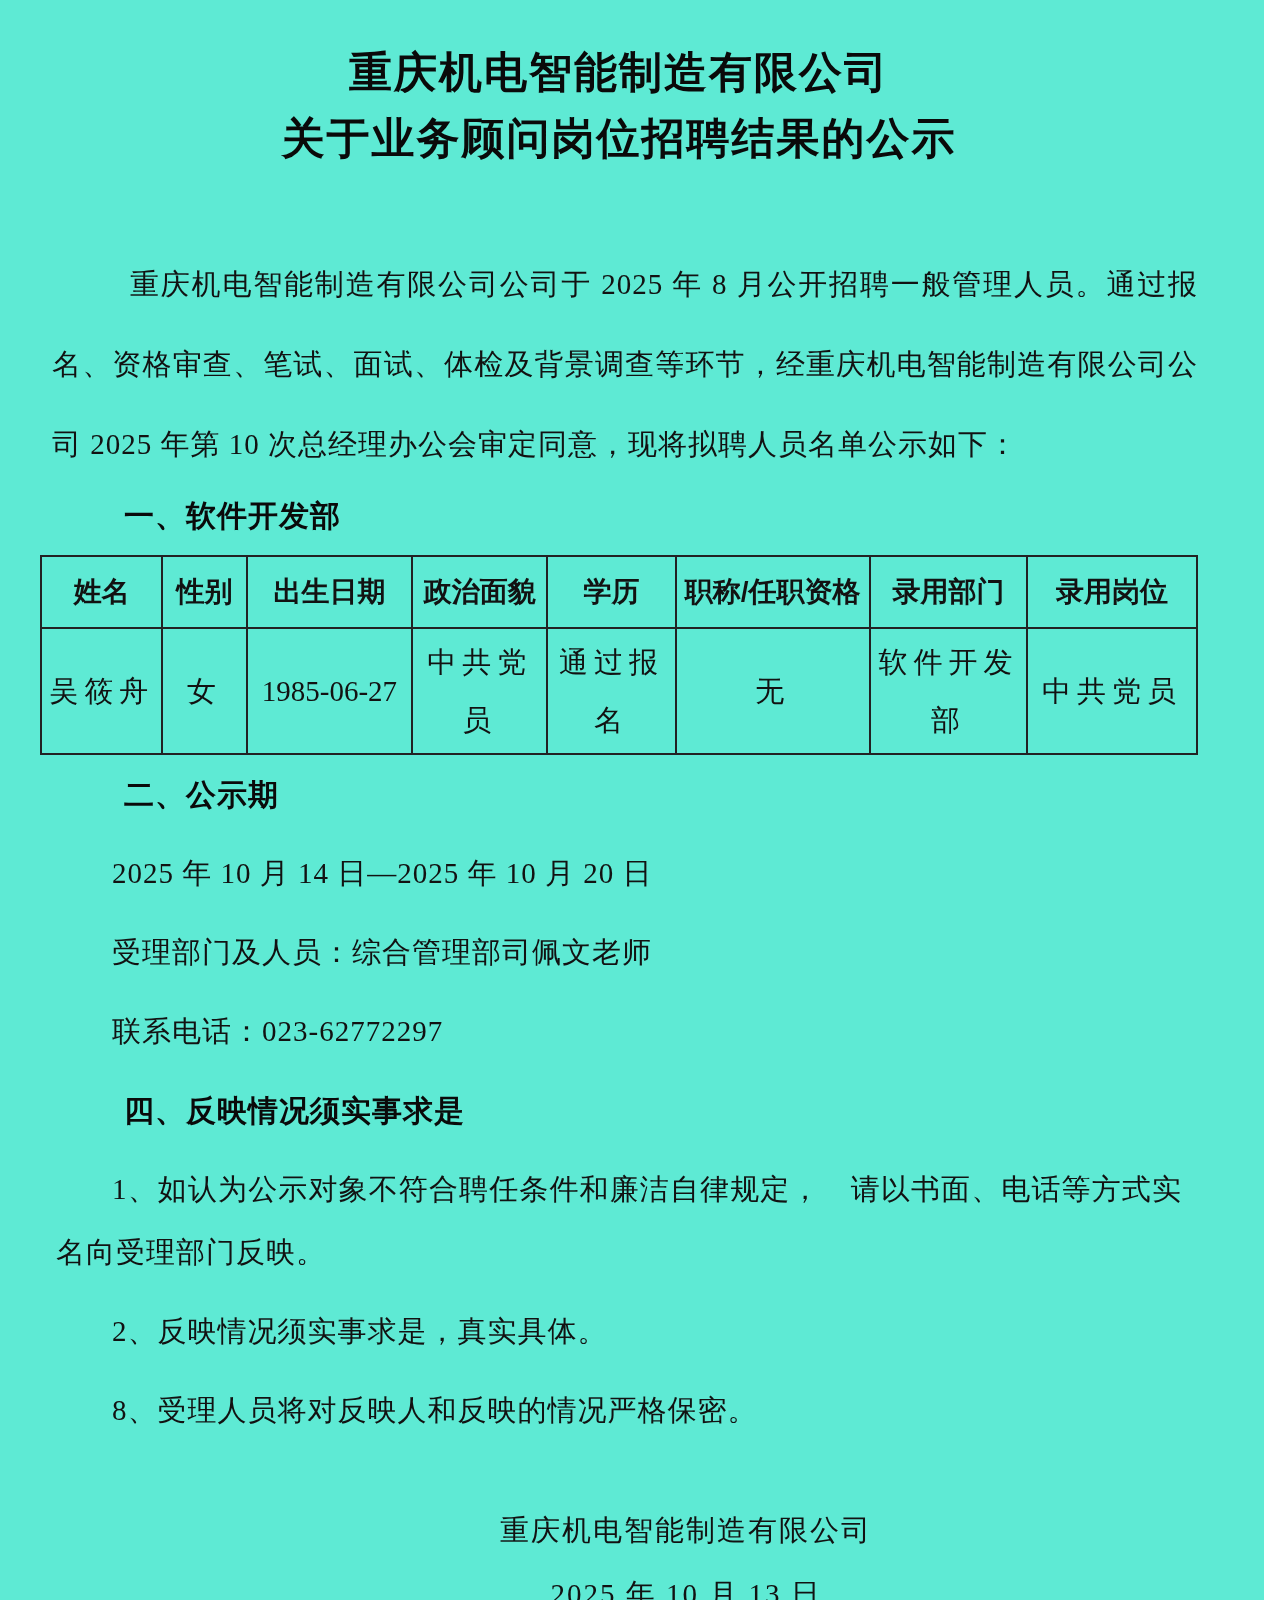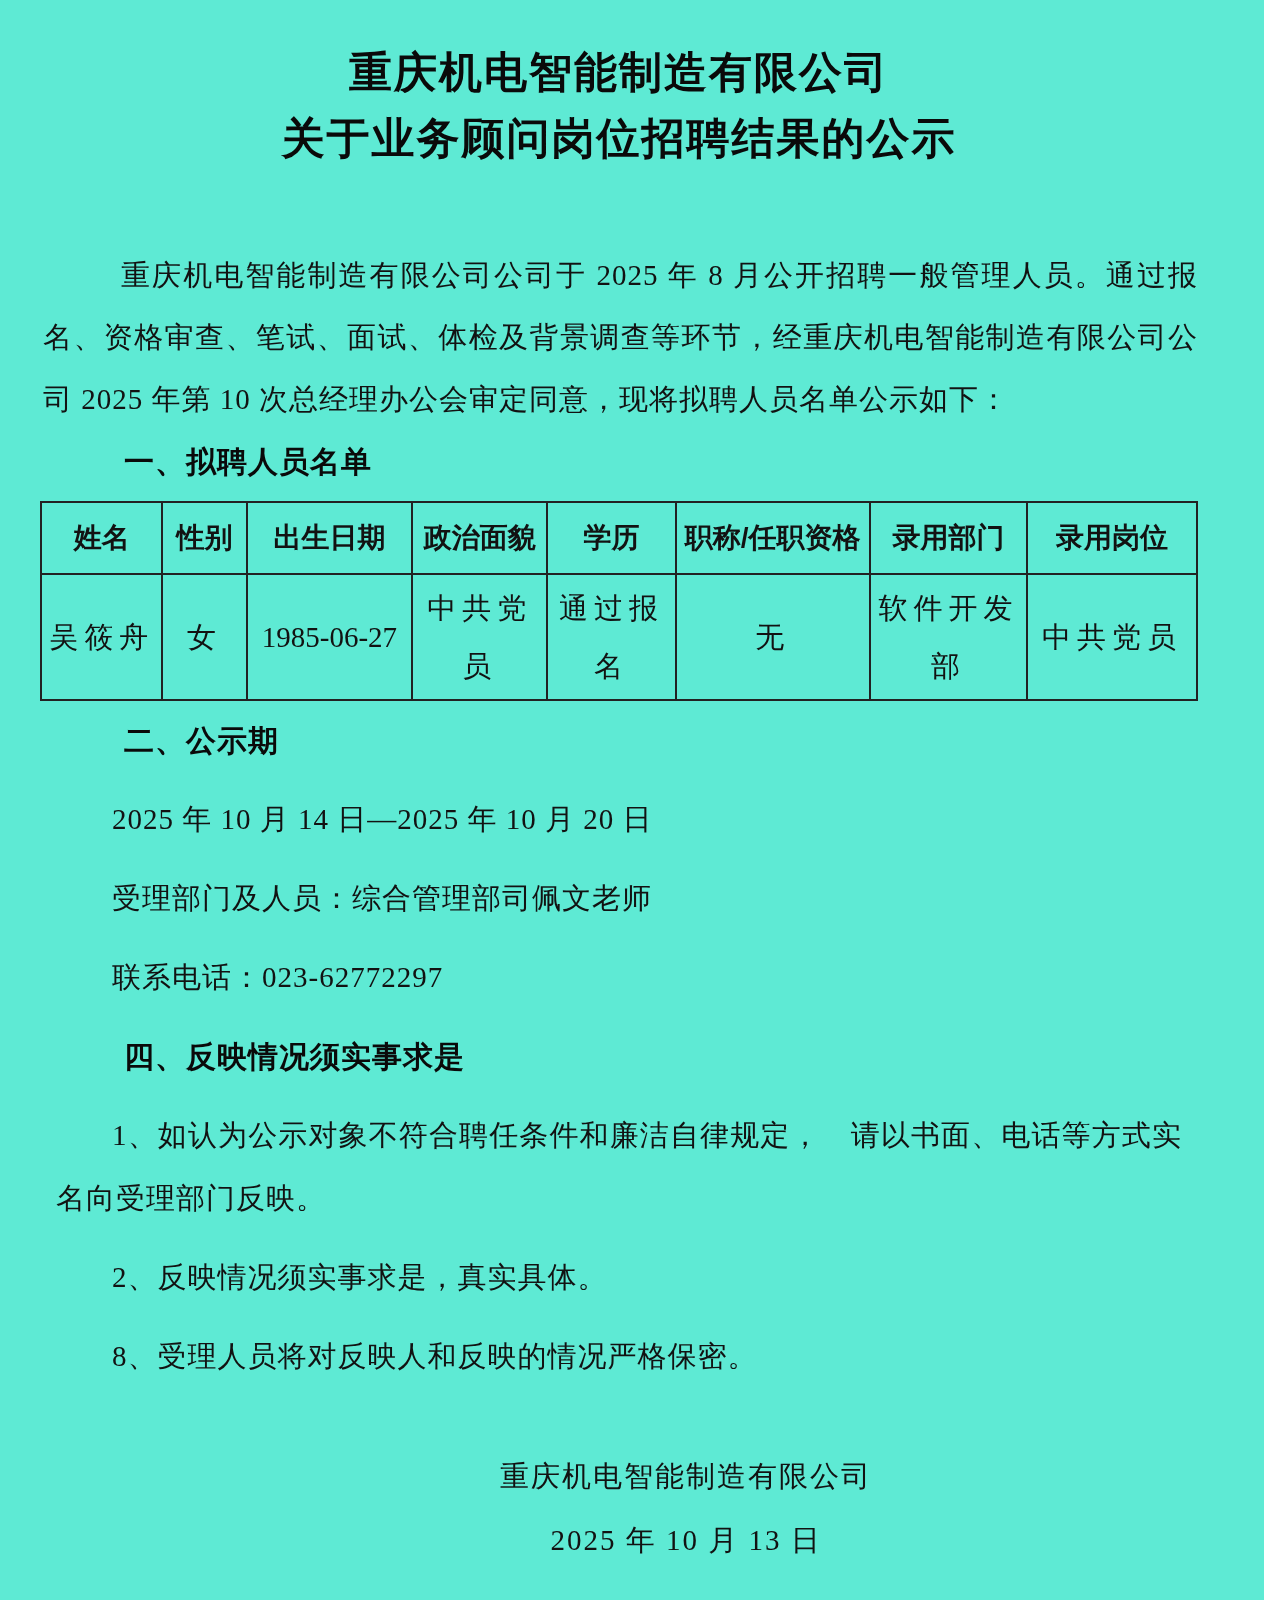--- a/index.html
+++ b/index.html
@@ -17,24 +17,24 @@
   }
   .doc-title {
     text-align: center;
     font-weight: 700;
     font-size: 43px;
     line-height: 66px;
     letter-spacing: 2px;
     color: #0a0a0a;
   }
   .intro {
-    margin: 72px 0 0 3px;
+    margin: 72px 0 0 12px;
     text-indent: 78px;
     text-align: justify;
-    line-height: 62px;
+    line-height: 80px;
     letter-spacing: 1px;
   }
   .sec-heading {
     margin: 0;
     font-family: "Liberation Sans", "DejaVu Sans", sans-serif;
     font-weight: 700;
     font-size: 30px;
     line-height: 63px;
     text-indent: 84px;
     letter-spacing: 1px;
@@ -92,21 +92,21 @@
 </head>
 <body>
 
 <div class="page">
 
   <h1 class="doc-title">重庆机电智能制造有限公司</h1>
   <h1 class="doc-title">关于业务顾问岗位招聘结果的公示</h1>
 
   <p class="intro">重庆机电智能制造有限公司公司于 2025 年 8 月公开招聘一般管理人员。通过报名、资格审查、笔试、面试、体检及背景调查等环节，经重庆机电智能制造有限公司公司 2025 年第 10 次总经理办公会审定同意，现将拟聘人员名单公示如下：</p>
 
-  <h2 class="sec-heading">一、拟聘人员名单</h2>
+  <h2 class="sec-heading">一、软件开发部</h2>
 
   <table class="hire-table">
     <colgroup>
       <col style="width:10.5%">
       <col style="width:7.3%">
       <col style="width:14.3%">
       <col style="width:11.7%">
       <col style="width:11.1%">
       <col style="width:16.8%">
       <col style="width:13.6%">

